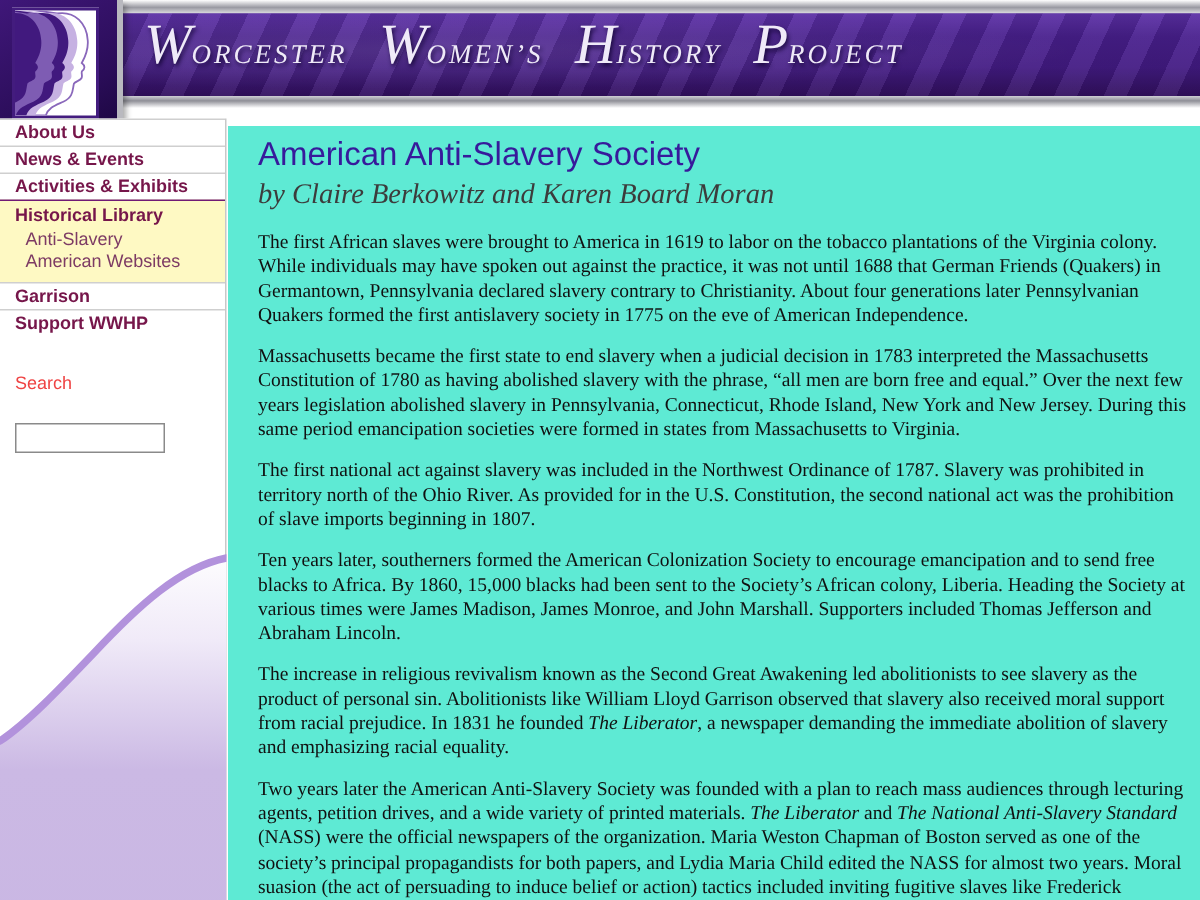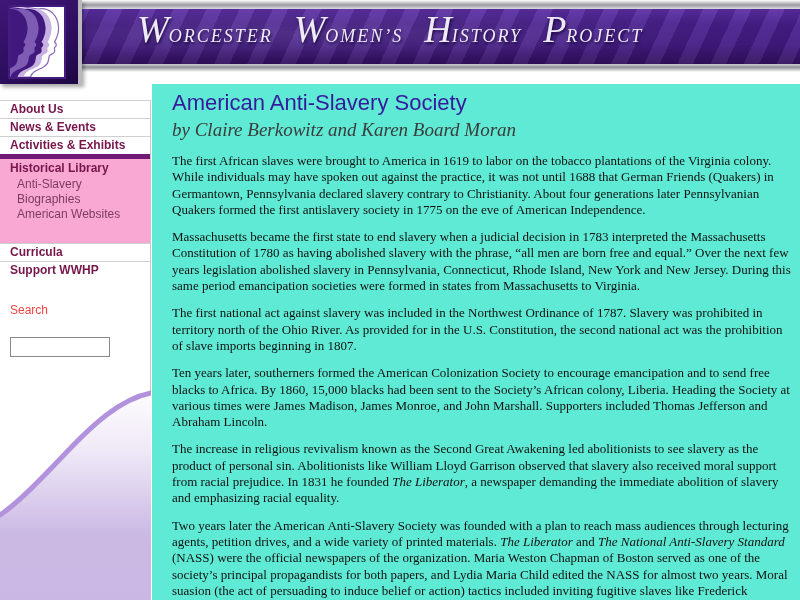--- a/index.html
+++ b/index.html
@@ -13,21 +13,20 @@
   .ribbon { position:absolute; top:0; left:0; right:0; }
   .ribbon-edge { height:9px; background:linear-gradient(180deg,#ffffff 0%,#9a9aa2 55%,#dddde1 100%); }
   .ribbon-edge.bottom { height:8px; background:linear-gradient(180deg,#cfcfd5 0%,#8f8f97 40%,#ffffff 100%); }
   .ribbon-body {
     height:55px; display:flex; align-items:center;
     background-image:
       repeating-linear-gradient(115deg, rgba(255,255,255,0.06) 0 14px, rgba(0,0,0,0.10) 14px 30px),
       radial-gradient(ellipse at 35% 45%, rgba(255,255,255,0.10), rgba(255,255,255,0) 60%),
       linear-gradient(180deg,#5c30a6 0%, #481f8d 28%, #431b84 65%, #32105f 100%);
     background-color:#451c87;
-    margin-left:41px;
   }
   .site-title {
     margin-left:96px; white-space:nowrap;
     font-family:"Liberation Serif", serif; font-style:italic;
     color:#efeaf8; text-shadow:1px 2px 3px rgba(18,4,50,0.85);
   }
   .site-title .word { margin-right:17px; }
   .site-title .cap { font-size:38px; line-height:0; letter-spacing:0; }
   .site-title .rest { font-size:18px; letter-spacing:2px; }
 
@@ -39,30 +38,30 @@
     cursor:pointer;
   }
   .logo-card {
     position:absolute; top:5px; left:8px; width:54px; height:70px;
     background:#ffffff; border:2px solid #431c7e; box-sizing:content-box;
   }
   .logo-card svg { display:block; }
 
   
   .sidebar {
-    position:absolute; top:100px; left:0; width:151px; bottom:0;
+    position:absolute; top:79px; left:0; width:151px; bottom:0;
     background:#fff; border-right:1px solid #c8c8c8; box-sizing:border-box;
   }
   .nav-item {
     display:block; padding:2px 10px; line-height:13px;
     border-top:1px solid #cfcfcf;
     color:#76164a; font-weight:bold; font-size:12px; cursor:pointer;
     text-decoration:none;
   }
-  .gray-group { background:#f9a8d4; border-top:5px solid #701a75; padding-bottom:21px; }
+  .gray-group { background:#fef9c3; border-top:1px solid #701a75; padding-bottom:6px; }
   .gray-group .nav-item { border-top:none; padding-top:3px; }
   .sub-item {
     display:block; padding:1px 10px 1px 17px; line-height:13px;
     color:#7d3b64; font-size:12px; cursor:pointer; text-decoration:none;
   }
   .search-box { margin:24px 10px 0; }
   .search-label { font-size:12px; color:#ef4444; margin-bottom:3px; }
   .search-row { display:flex; align-items:center; gap:8px; }
   .search-input {
     width:92px; height:16px; border:1px solid #8a8a8a; font-size:12px; padding:1px 3px;
@@ -127,25 +126,24 @@
 </div>
 
 <div class="sidebar">
   <a class="nav-item">About Us</a>
   <a class="nav-item">News &amp; Events</a>
   <a class="nav-item">Activities &amp; Exhibits</a>
 
   <div class="gray-group">
     <a class="nav-item">Historical Library</a>
     <a class="sub-item">Anti-Slavery</a>
-    <a class="sub-item">Biographies</a>
     <a class="sub-item">American Websites</a>
   </div>
 
-  <a class="nav-item">Curricula</a>
+  <a class="nav-item">Garrison</a>
   <a class="nav-item">Support WWHP</a>
 
   <div class="search-box">
     <div class="search-label">Search</div>
     <div class="search-row">
       <input class="search-input" type="text" value="" style="">
       <button class="go-button">Go</button>
     </div>
   </div>
 

